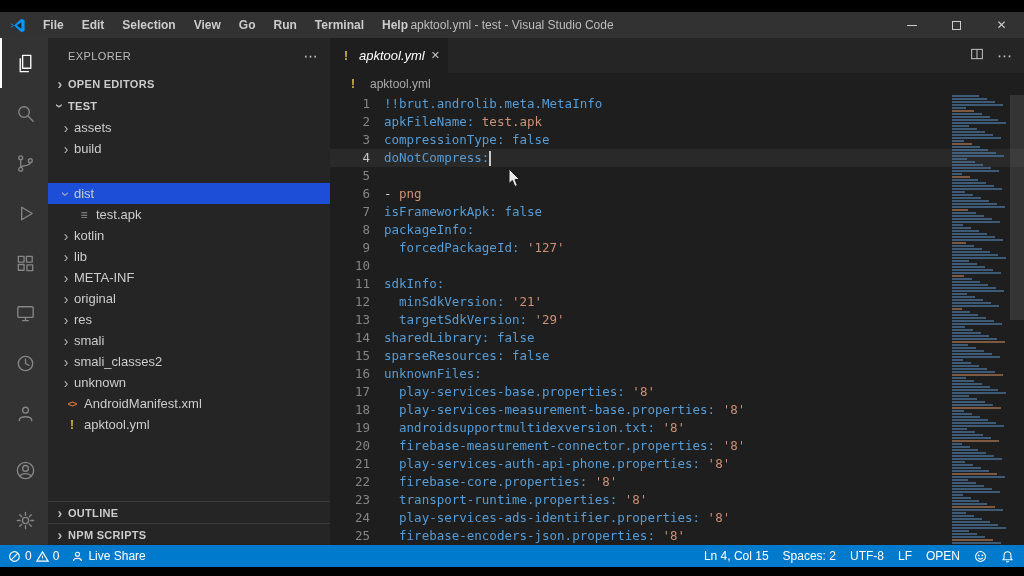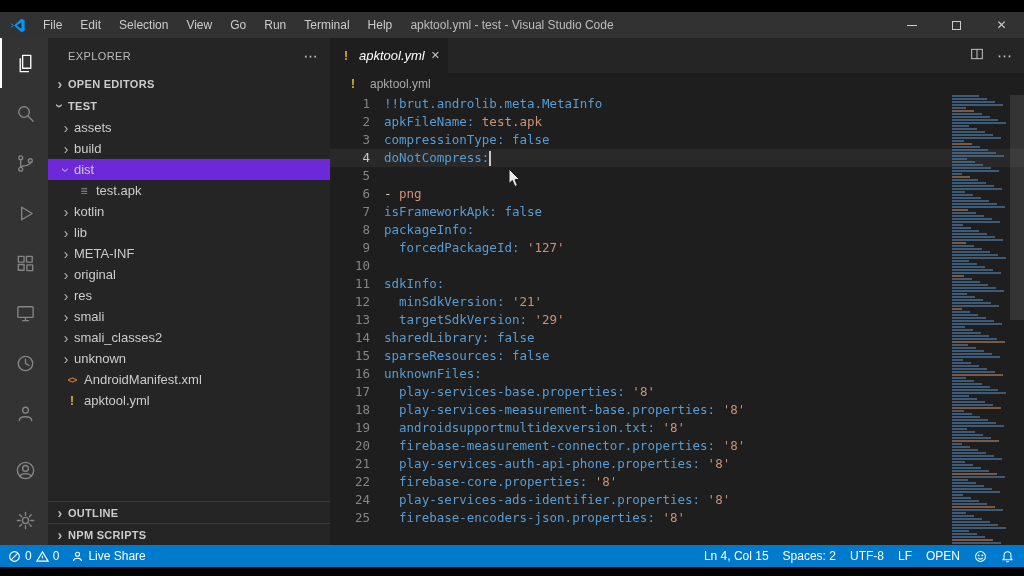--- a/index.html
+++ b/index.html
@@ -31,21 +31,21 @@
   .act-item svg { width:23px; height:23px; }
   .act-item.active { color:#ffffff; border-left-color:#ffffff; }
   .act-bottom { margin-top:auto; }
 
   
   .sidebar { width:282px; background:#252526; position:relative; overflow:hidden; }
   .sidebar-header { height:35px; display:flex; align-items:center; padding:0 12px 0 20px; font-size:11px; letter-spacing:.4px; color:#bbbbbb; }
   .sidebar-header .more { margin-left:auto; font-size:14px; color:#cccccc; }
   .sec-row { height:22px; display:flex; align-items:center; font-size:11px; font-weight:bold; color:#cccccc; padding-left:4px; letter-spacing:.3px; }
   .tree-row { height:21px; display:flex; align-items:center; font-size:13px; color:#cccccc; }
-  .tree-row.selected { background:#6d28d9; }
+  .tree-row.selected { background:#1d4ed8;margin-top:24px; }
   .twist { width:16px; text-align:center; font-size:14px; color:#b8b8b8; display:inline-block; }
   .twist.open { transform:rotate(90deg); }
   .fi { width:16px; text-align:center; margin-right:4px; font-weight:bold; }
   .fi.yaml { color:var(--yaml); font-size:12px; }
   .fi.xml { color:var(--xml); font-size:9px; letter-spacing:-1px; }
   .fi.file { color:#8a9199; font-size:12px; font-weight:normal; }
   .sidebar-bottom { position:absolute; left:0; right:0; bottom:0; }
   .sidebar-bottom .sec-row { border-top:1px solid rgba(128,128,128,.25); height:22px; }
 
   
@@ -92,21 +92,21 @@
 <div class="screen">
   <div class="top-strip"></div>
 
   <div class="titlebar">
     <div class="vscode-logo">
       <svg width="17" height="17" viewBox="0 0 24 24">
         <path fill="#0098fc" d="M17.5 2.5L7.2 11.9 3.6 9.1 2 10l4 2-4 2 1.6.9 3.6-2.8 10.3 9.4 4.5-2.2V4.7z"></path>
         <path fill="#252526" d="M17.5 7.5v9L11 12z"></path>
       </svg>
     </div>
-    <div id="menubar" style="display: flex;">
+    <div id="menubar" style="display: flex; font-weight: bold;">
         <div class="menu-item">File</div>
         <div class="menu-item">Edit</div>
         <div class="menu-item">Selection</div>
         <div class="menu-item">View</div>
         <div class="menu-item">Go</div>
         <div class="menu-item">Run</div>
         <div class="menu-item">Terminal</div>
         <div class="menu-item">Help</div>
       </div>
     <div class="win-title">apktool.yml - test - Visual Studio Code</div>
@@ -318,20 +318,21 @@
             <div class="code-line"><span class="gutter">13</span><span class="code-text"><span class="tk-k">  targetSdkVersion:</span><span class="tk-s"> '29'</span></span></div>
             <div class="code-line"><span class="gutter">14</span><span class="code-text"><span class="tk-k">sharedLibrary:</span><span class="tk-k"> false</span></span></div>
             <div class="code-line"><span class="gutter">15</span><span class="code-text"><span class="tk-k">sparseResources:</span><span class="tk-k"> false</span></span></div>
             <div class="code-line"><span class="gutter">16</span><span class="code-text"><span class="tk-k">unknownFiles:</span></span></div>
             <div class="code-line"><span class="gutter">17</span><span class="code-text"><span class="tk-k">  play-services-base.properties:</span><span class="tk-s"> '8'</span></span></div>
             <div class="code-line"><span class="gutter">18</span><span class="code-text"><span class="tk-k">  play-services-measurement-base.properties:</span><span class="tk-s"> '8'</span></span></div>
             <div class="code-line"><span class="gutter">19</span><span class="code-text"><span class="tk-k">  androidsupportmultidexversion.txt:</span><span class="tk-s"> '8'</span></span></div>
             <div class="code-line"><span class="gutter">20</span><span class="code-text"><span class="tk-k">  firebase-measurement-connector.properties:</span><span class="tk-s"> '8'</span></span></div>
             <div class="code-line"><span class="gutter">21</span><span class="code-text"><span class="tk-k">  play-services-auth-api-phone.properties:</span><span class="tk-s"> '8'</span></span></div>
             <div class="code-line"><span class="gutter">22</span><span class="code-text"><span class="tk-k">  firebase-core.properties:</span><span class="tk-s"> '8'</span></span></div>
+            <div class="code-line"><span class="gutter">23</span><span class="code-text"><span class="tk-k">  transport-runtime.properties:</span><span class="tk-s"> '8'</span></span></div>
             <div class="code-line"><span class="gutter">24</span><span class="code-text"><span class="tk-k">  play-services-ads-identifier.properties:</span><span class="tk-s"> '8'</span></span></div>
             <div class="code-line"><span class="gutter">25</span><span class="code-text"><span class="tk-k">  firebase-encoders-json.properties:</span><span class="tk-s"> '8'</span></span></div>
           </div>
         <div class="minimap" id="minimap">
             <div class="mm-line" style="width: 27px; background: rgb(79, 124, 168);"></div>
             <div class="mm-line" style="width: 35px; background: rgb(79, 124, 168);"></div>
             <div class="mm-line" style="width: 43px; background: rgb(79, 124, 168);"></div>
             <div class="mm-line" style="width: 51px; background: rgb(79, 124, 168);"></div>
             <div class="mm-line" style="width: 14px; background: rgb(79, 124, 168);"></div>
             <div class="mm-line" style="width: 22px; background: rgb(176, 122, 85);"></div>

